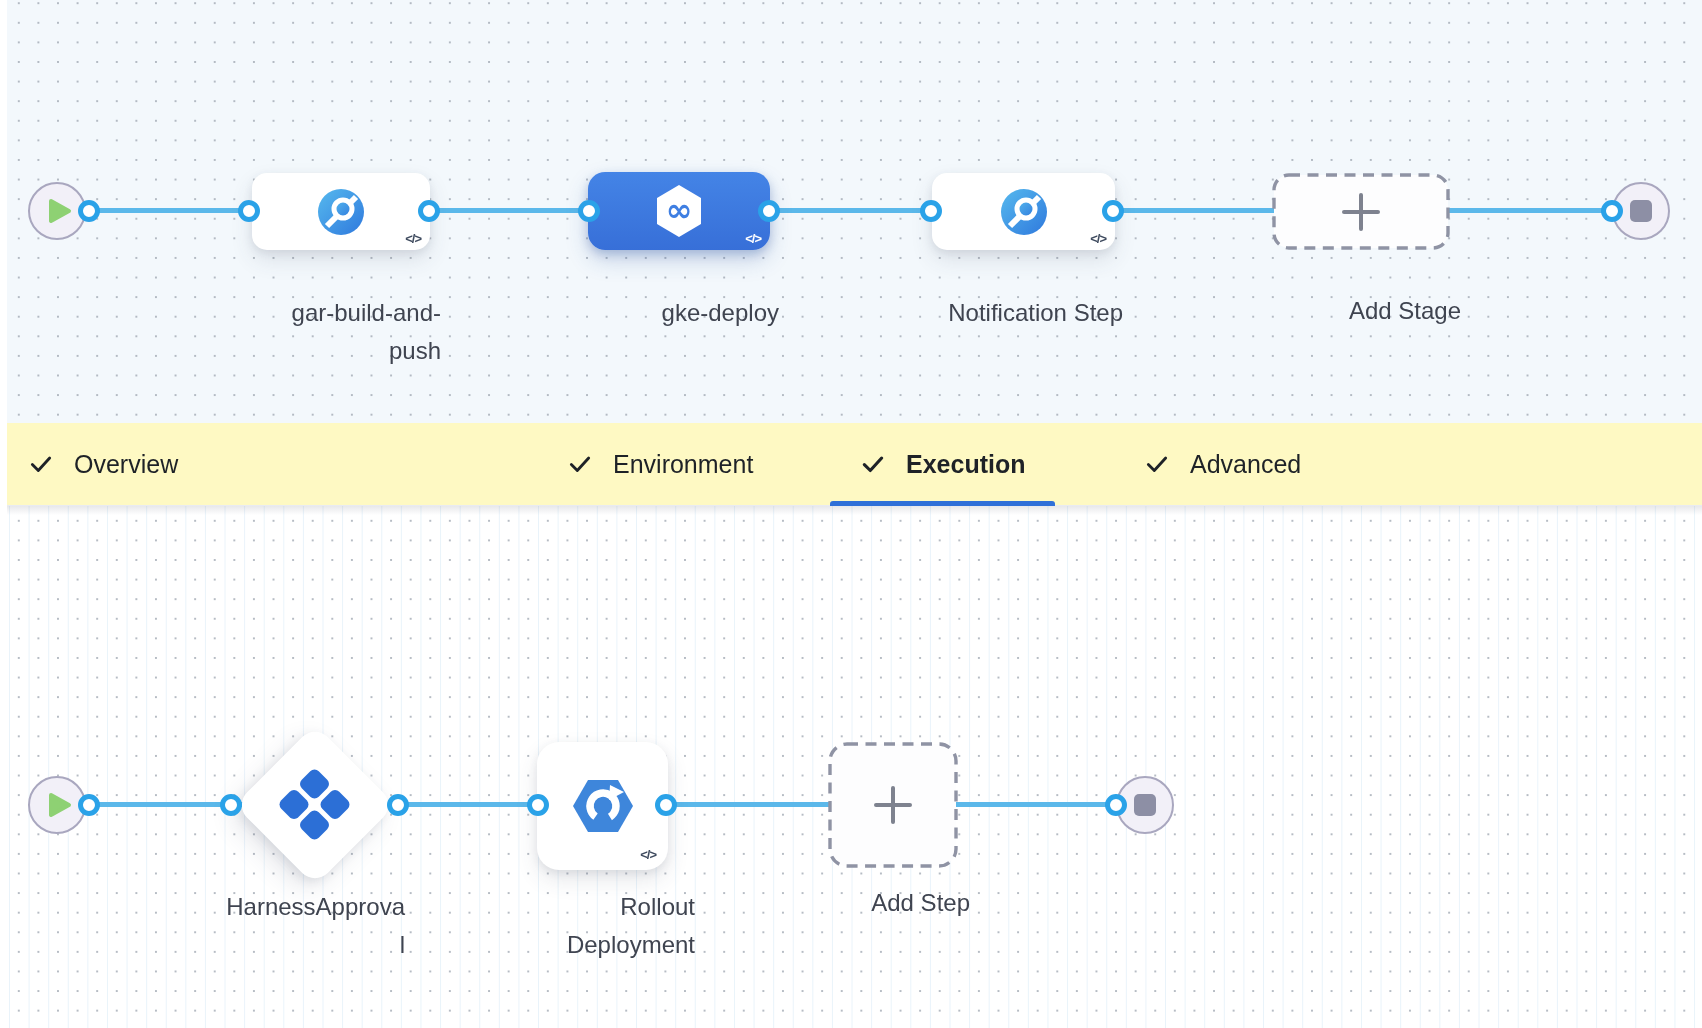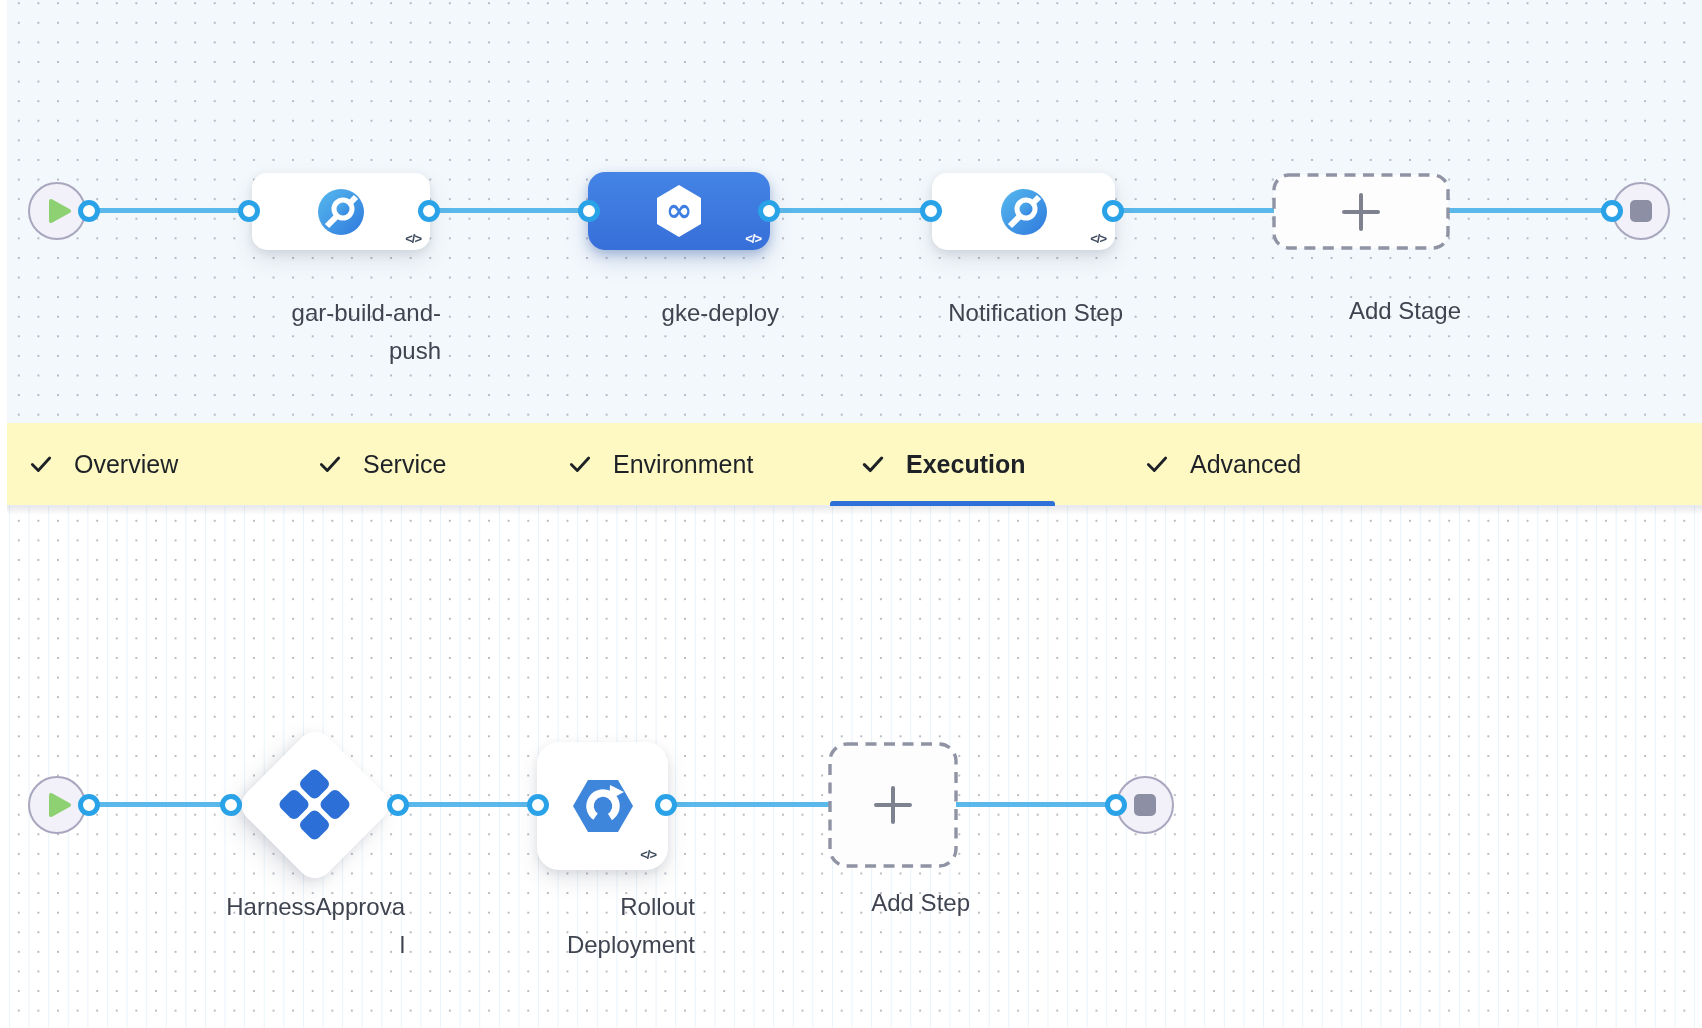--- a/index.html
+++ b/index.html
@@ -174,26 +174,20 @@
     <div class="nlabel" style="left:1261px;top:292px;width:200px;">Add Stage</div>
   </div>
 
   <div class="tabbar">
     <div class="tab" style="left:2px;">
       <svg width="26" height="26" viewBox="0 0 24 24">
           <path d="M4 12.5 L9.5 18 L20 6.5" stroke="#1e2227" stroke-width="2.6" fill="none" stroke-linecap="round" stroke-linejoin="round"></path>
         </svg>
       <span class="tlabel">Overview</span>
     </div>
-    <div class="tab" style="left:291px;">
-      <svg width="26" height="26" viewBox="0 0 24 24">
-          <path d="M4 12.5 L9.5 18 L20 6.5" stroke="#1e2227" stroke-width="2.6" fill="none" stroke-linecap="round" stroke-linejoin="round"></path>
-        </svg>
-      <span class="tlabel">Service</span>
-    </div>
     <div class="tab" style="left:541px;">
       <svg width="26" height="26" viewBox="0 0 24 24">
           <path d="M4 12.5 L9.5 18 L20 6.5" stroke="#1e2227" stroke-width="2.6" fill="none" stroke-linecap="round" stroke-linejoin="round"></path>
         </svg>
       <span class="tlabel">Environment</span>
     </div>
     <div class="tab active" style="left:830px;">
       <svg width="26" height="26" viewBox="0 0 24 24">
           <path d="M4 12.5 L9.5 18 L20 6.5" stroke="#1e2227" stroke-width="2.9" fill="none" stroke-linecap="round" stroke-linejoin="round"></path>
         </svg>

